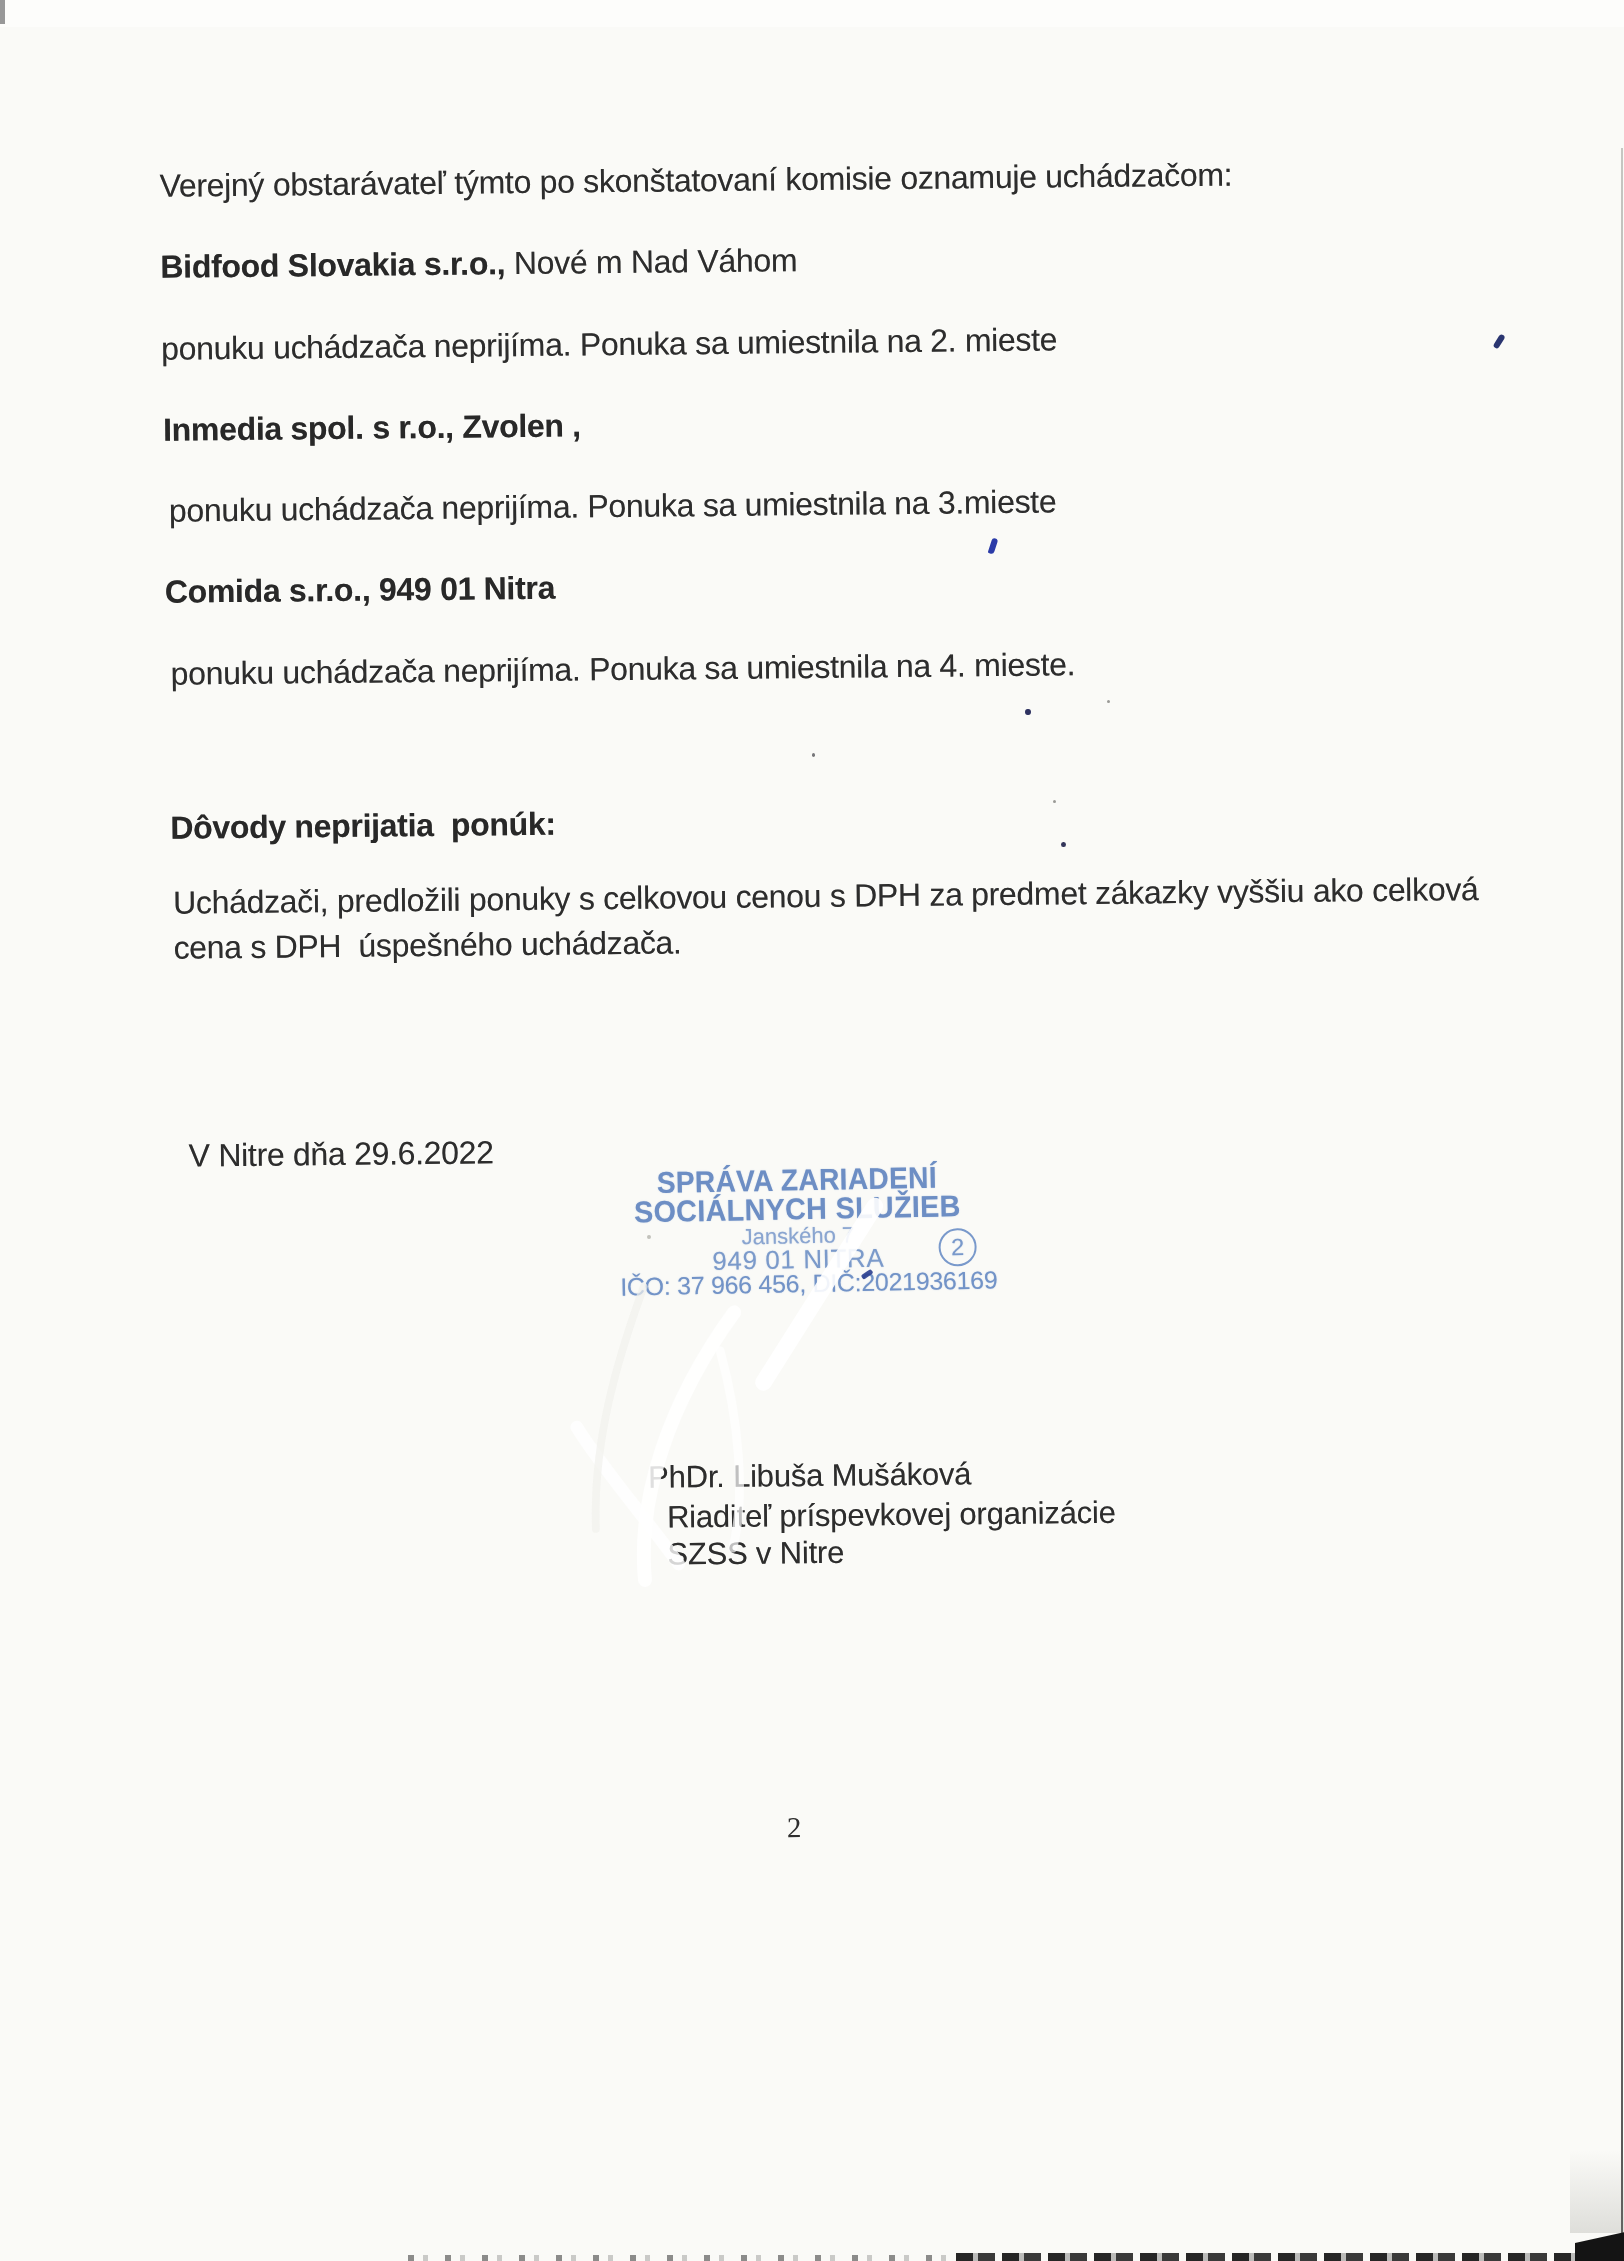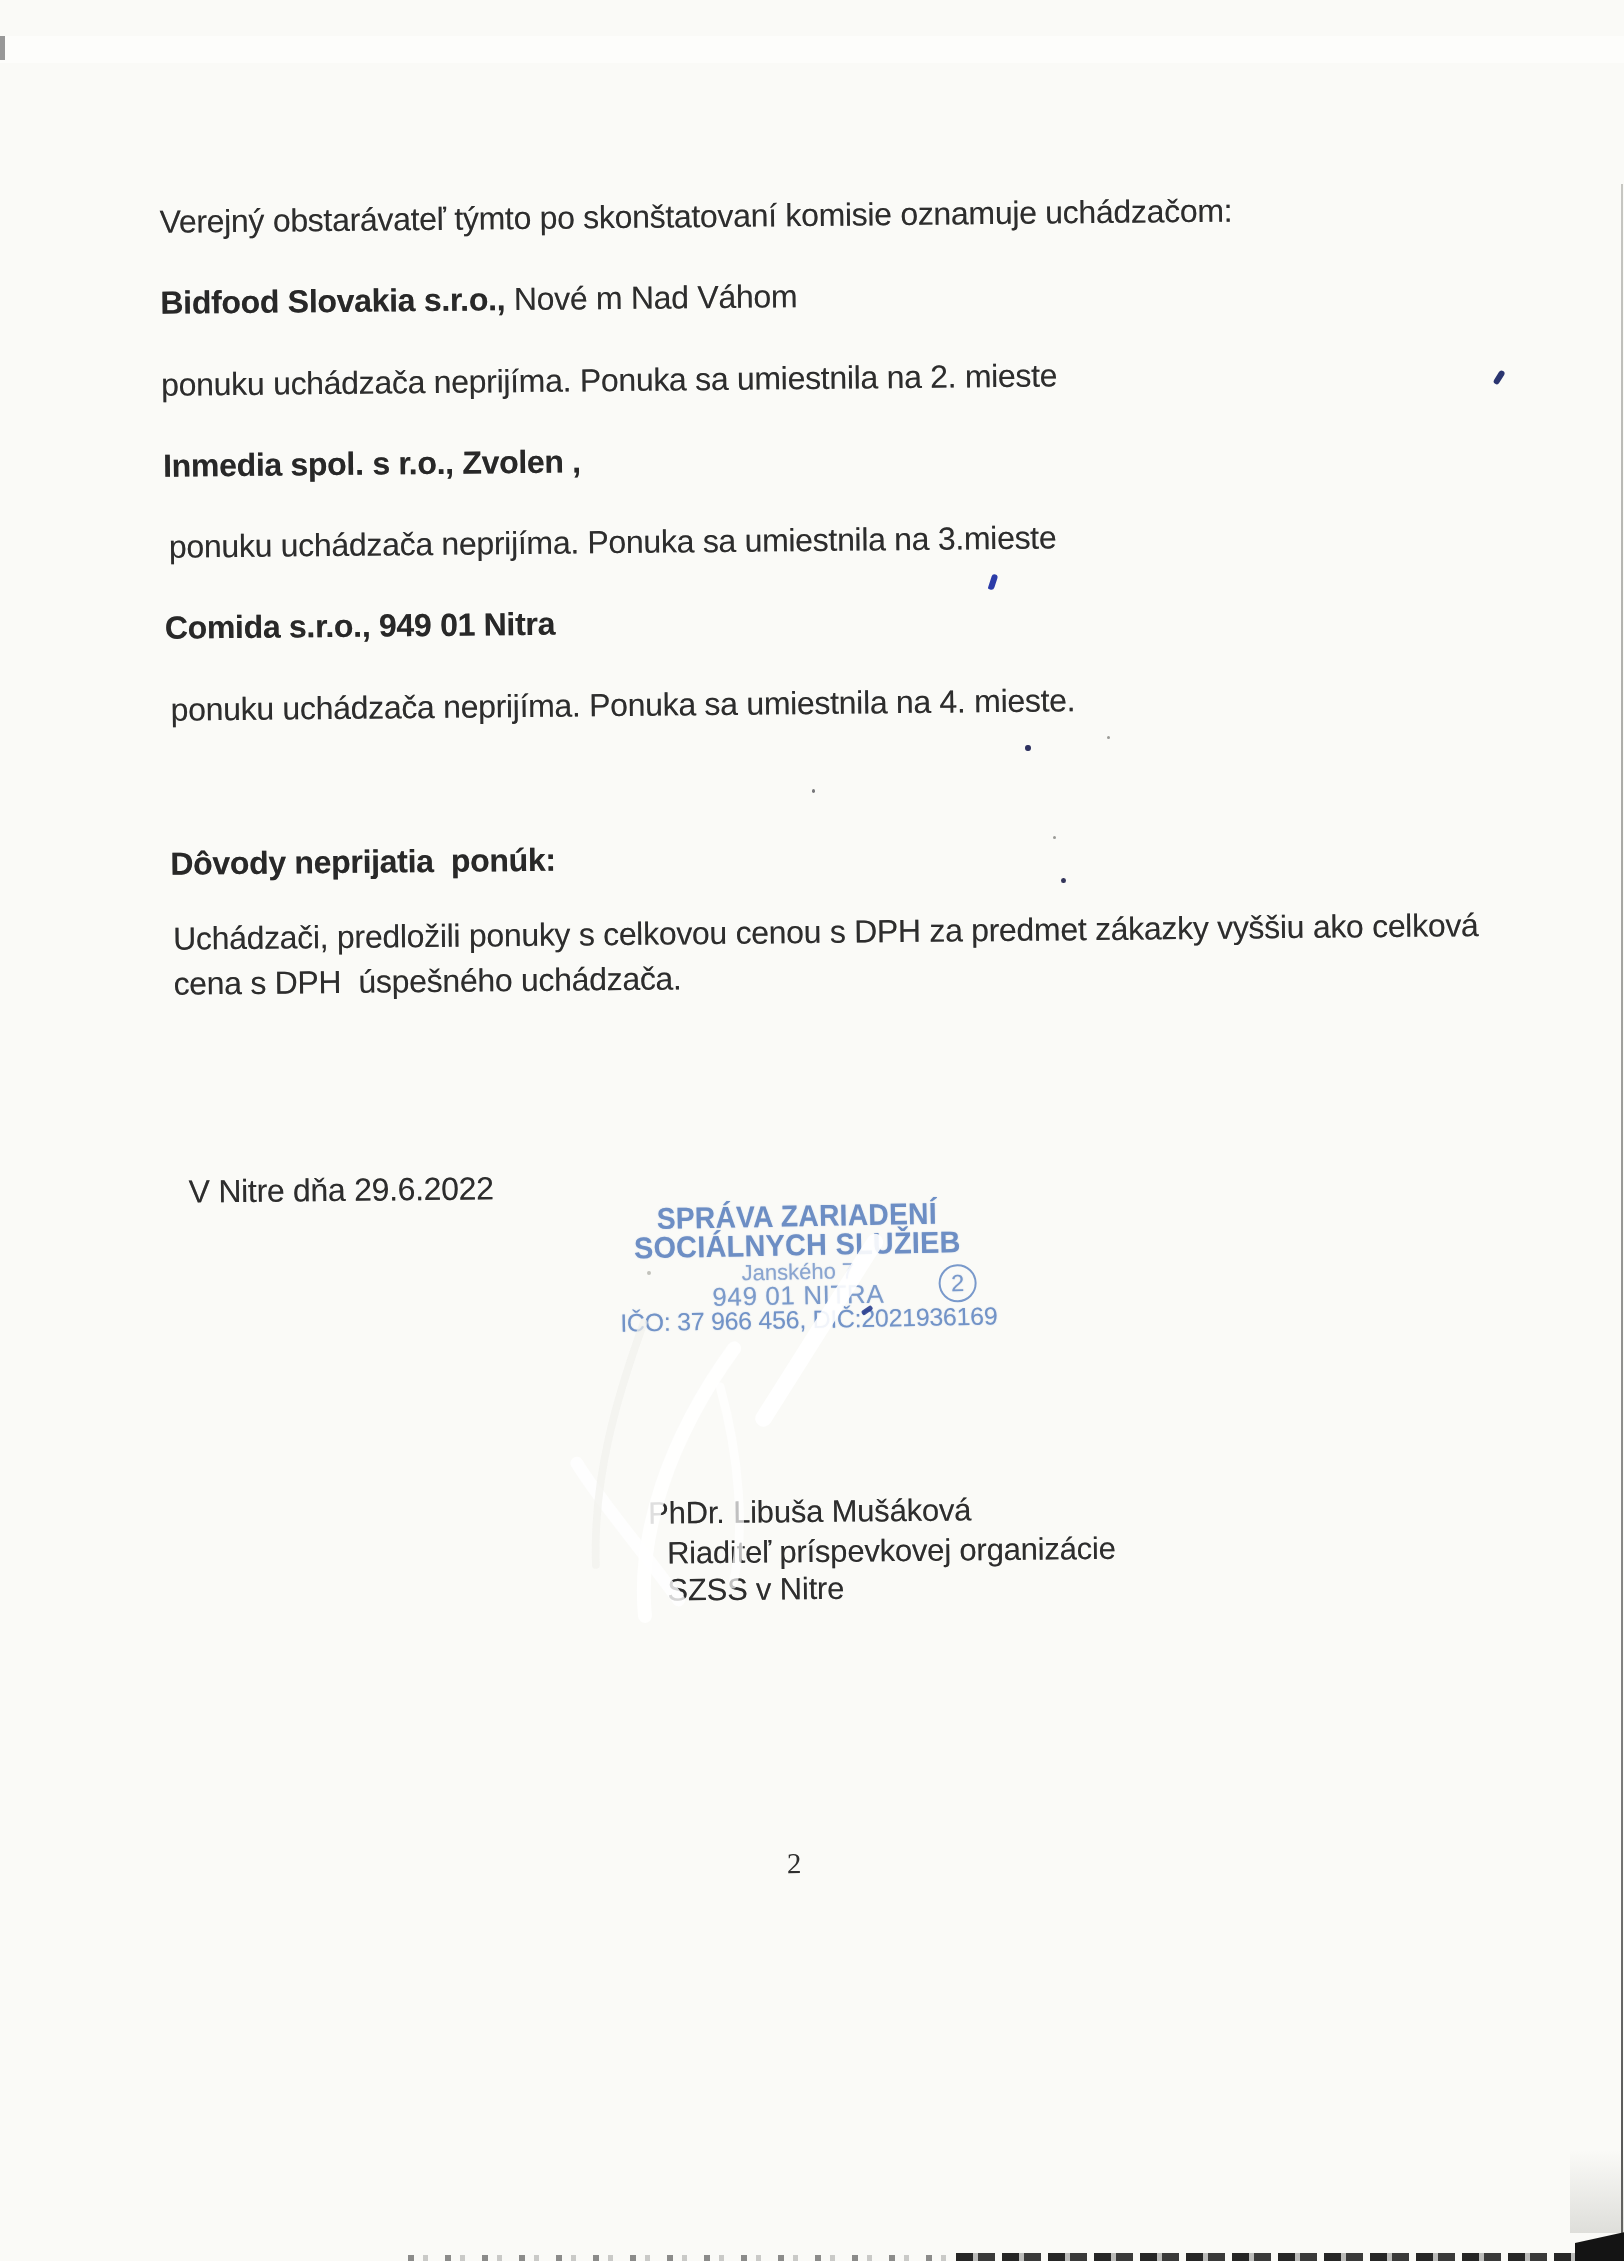--- a/index.html
+++ b/index.html
@@ -3,21 +3,21 @@
 <meta charset="utf-8">
 <style>
   html,body { margin:0; padding:0; }
   body {
     width:1625px; height:2261px;
     background:#fafaf7;
     overflow:hidden;
     position:relative;
     font-family:"Liberation Sans","DejaVu Sans",sans-serif;
   }
-  .page { position:absolute; inset:0;margin-top:36px; }
+  .page { position:absolute; inset:0; }
 
   
   .tilt {
     position:absolute; inset:0;
     transform:rotate(-0.6deg);
     transform-origin:140px 38px;
   }
 
   .line {
     position:absolute;

